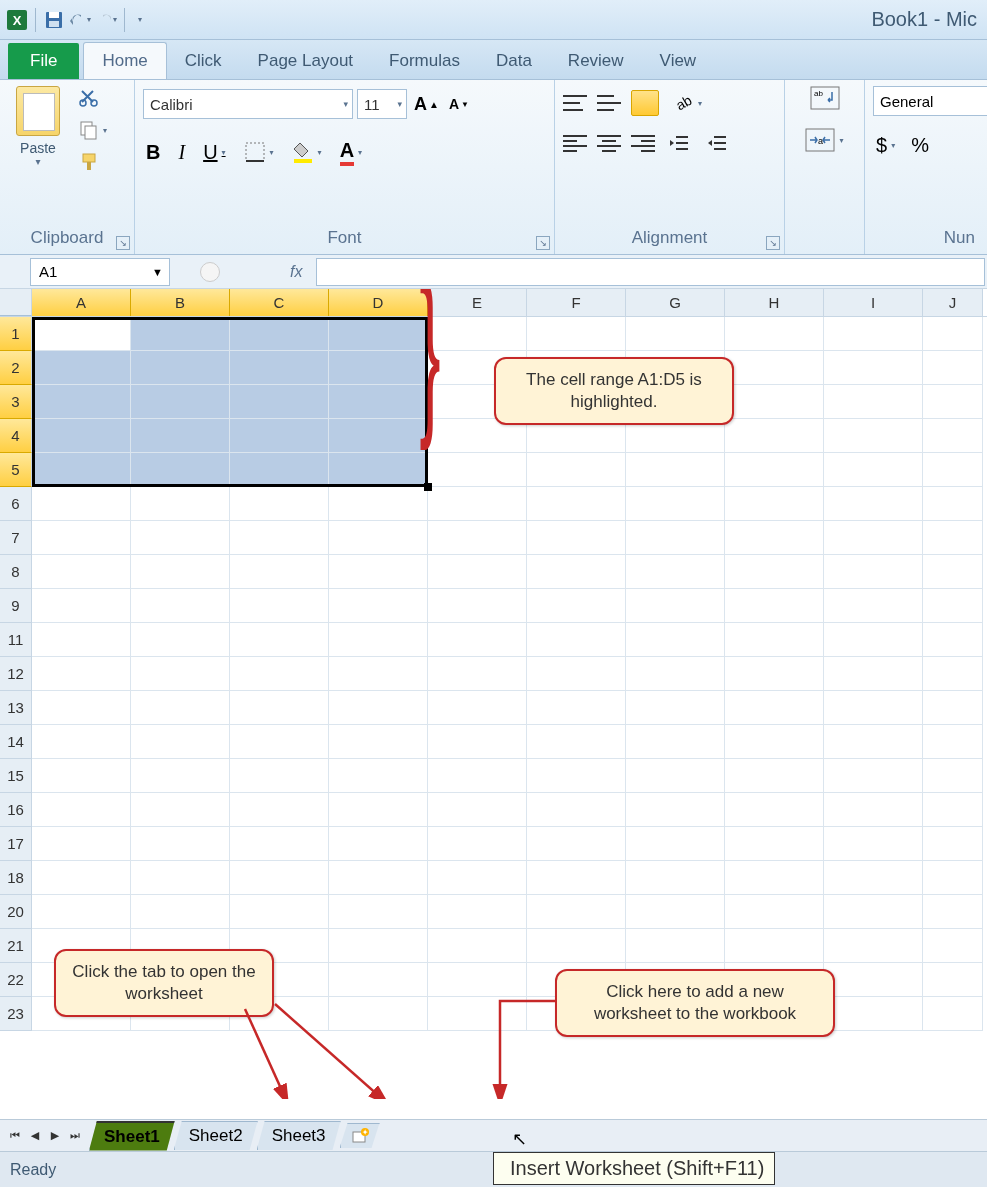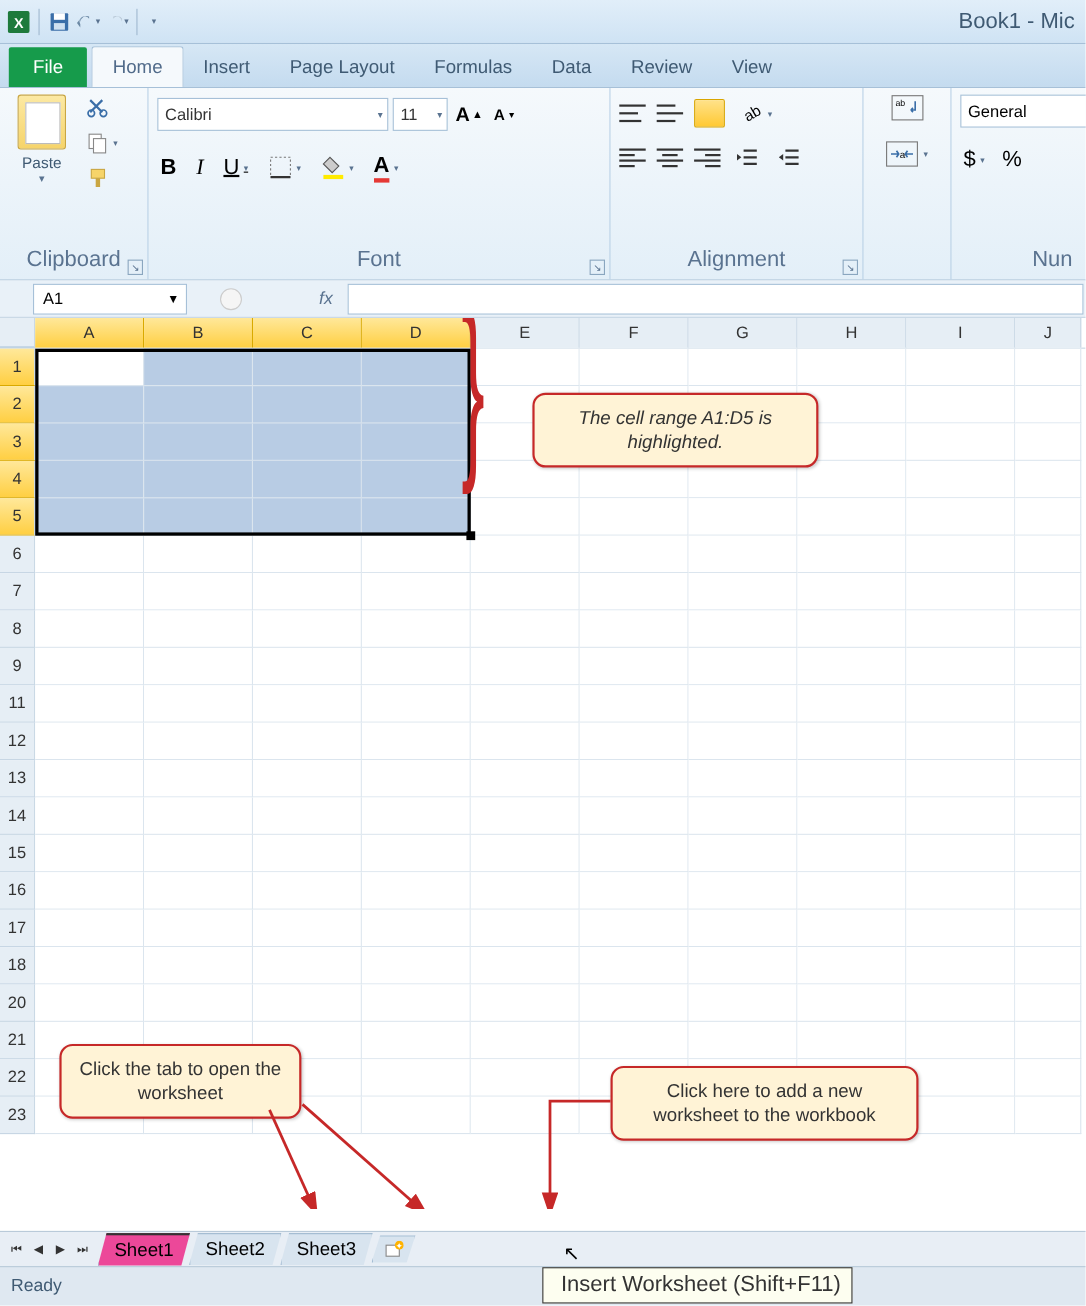--- a/index.html
+++ b/index.html
@@ -14,21 +14,21 @@
   
   
   .ribbon-tabs { height: 40px; background: linear-gradient(#d6e7f5, #c4dbef); display: flex; align-items: flex-end; padding-left: 8px; border-bottom: 1px solid #a6c0d8; }
   .file-tab { background: #169B4B; color: #fff; padding: 8px 22px; font-size: 17px; border-radius: 2px 2px 0 0; margin-right: 4px; }
   .rtab { padding: 8px 18px; font-size: 17px; color: #3f5a73; cursor: pointer; }
   .rtab.active { background: #f5f9fc; border: 1px solid #a6c0d8; border-bottom: none; border-radius: 3px 3px 0 0; color: #516b8a; }
   
   
   .ribbon-body { height: 175px; background: linear-gradient(#f5f9fc, #e3eff8); display: flex; border-bottom: 1px solid #a6c0d8; }
   .rgroup { display: flex; flex-direction: column; padding: 6px 8px 2px 8px; border-right: 1px solid #b9d1e6; position: relative; }
-  .rgroup-label { text-align: center; font-size: 20px; color: #5a7390; margin-top: auto; padding-bottom: 4px; }
+  .rgroup-label { text-align: center; font-size: 17px; color: #5a7390; margin-top: auto; padding-bottom: 4px; }
   .dialog-launcher { position: absolute; right: 4px; bottom: 4px; width: 14px; height: 14px; border: 1px solid #8aa6bf; display: flex; align-items: center; justify-content: center; font-size: 9px; color: #5a7390; }
   
   .clipboard-grp { width: 135px; }
   .paste-btn { display: flex; flex-direction: column; align-items: center; width: 60px; }
   .paste-icon { width: 44px; height: 50px; background: linear-gradient(#fce9a3,#f6d46a); border: 1px solid #c9a642; border-radius: 3px; position: relative; }
   .paste-icon::before { content:''; position:absolute; top:6px; left:6px; width:30px; height:36px; background:#fff; border:1px solid #bbb; }
   .paste-label { font-size: 14px; color: #3f5a73; margin-top: 4px; }
   .paste-arrow { font-size: 10px; color: #5a7390; }
   .clip-side { display:flex; flex-direction:column; gap:8px; margin-left:8px; }
   
@@ -80,21 +80,21 @@
   
   
   .callout { position:absolute; background:#fff3d6; border:2px solid #c62828; border-radius:12px; padding:10px 16px; font-size:17px; color:#333; text-align:center; line-height:1.3; box-shadow: 1px 1px 3px rgba(0,0,0,.2); }
   .brace { position:absolute; color:#c62828; font-size:180px; font-weight:100; line-height:1; transform:scaleX(0.35); }
   
   
   .sheet-tabs { position:absolute; bottom:36px; left:0; right:0; height:32px; background:#e8eef5; display:flex; align-items:center; border-top:1px solid #b9cad9; }
   .nav-btns { display:flex; gap:2px; padding:0 6px; }
   .nav-btn { width:18px; height:18px; display:flex; align-items:center; justify-content:center; font-size:11px; color:#333; }
   .stab { padding: 4px 14px; font-size:17px; background:#d8e4ef; border:1px solid #9fb8cf; border-bottom:none; margin-left:-1px; clip-path: polygon(8px 0, 100% 0, calc(100% - 8px) 100%, 0 100%); }
-  .stab.active { background:#ec4899; font-weight:normal; border-top: 2px solid #333;}
+  .stab.active { background:#4d7c0f; font-weight:bold; border-top: 2px solid #333;}
   .stab.new { padding: 4px 10px; }
   .cursor-arrow { position:absolute; font-size:18px; color:#000; }
   
   
   .statusbar { position:absolute; bottom:0; left:0; right:0; height:36px; background:#dfe8f1; border-top:1px solid #b9cad9; display:flex; align-items:center; padding:0 10px; font-size:16px; color:#3f5a73; }
   .tooltip { position:absolute; background:#fdfef0; border:1px solid #333; padding:4px 10px; font-size:20px; color:#333; }
   
   svg { display:block; }
   .arrow-line { stroke:#c62828; stroke-width:2.5; fill:none; }
   .arrow-head { fill:#c62828; }
@@ -132,21 +132,21 @@
     </div>
     <div class="qat-sep"></div>
     <span class="drop-arrow" style="padding:0 4px;">▾</span>
   </div>
   <div class="title-text">Book1 - Mic</div>
 </div>
 
 <div class="ribbon-tabs">
   <div class="file-tab">File</div>
   <div class="rtab active">Home</div>
-  <div class="rtab">Insert</div>
+  <div class="rtab">Click</div>
   <div class="rtab">Page Layout</div>
   <div class="rtab">Formulas</div>
   <div class="rtab">Data</div>
   <div class="rtab">Review</div>
   <div class="rtab">View</div>
 </div>
 
 <div class="ribbon-body">
 
   <div class="rgroup clipboard-grp">
@@ -619,21 +619,21 @@
         <div class="gc"></div>
         <div class="gc"></div>
         <div class="gc" style="width: 60px;"></div>
       </div>
     </div>
   <div class="sel-border"></div>
   <div class="sel-handle"></div>
 
   <div class="brace" style="left:400px; top:-28px;">}</div>
 
-  <div class="callout" style="left:484px; top:68px; width:260px;font-style:italic;">
+  <div class="callout" style="left:494px; top:68px; width:240px;">
     <span>The cell range A1:D5 is highlighted.</span>
   </div>
 
   <div class="callout" style="left:54px; top:660px; width:220px;">
     <span>Click the tab to open the worksheet</span>
   </div>
 
   <div class="callout" style="left:555px; top:680px; width:280px;">
     <span>Click here to add a new worksheet to the workbook</span>
   </div>

